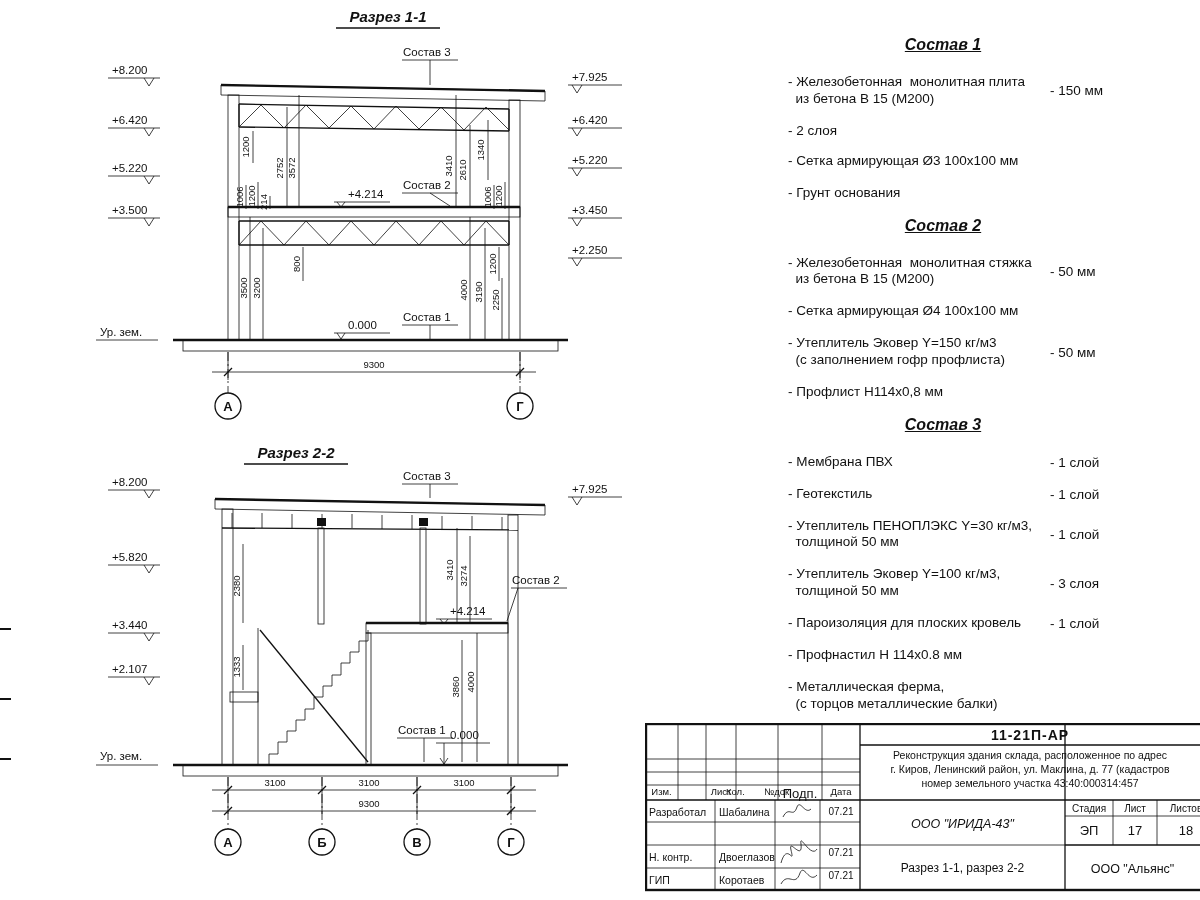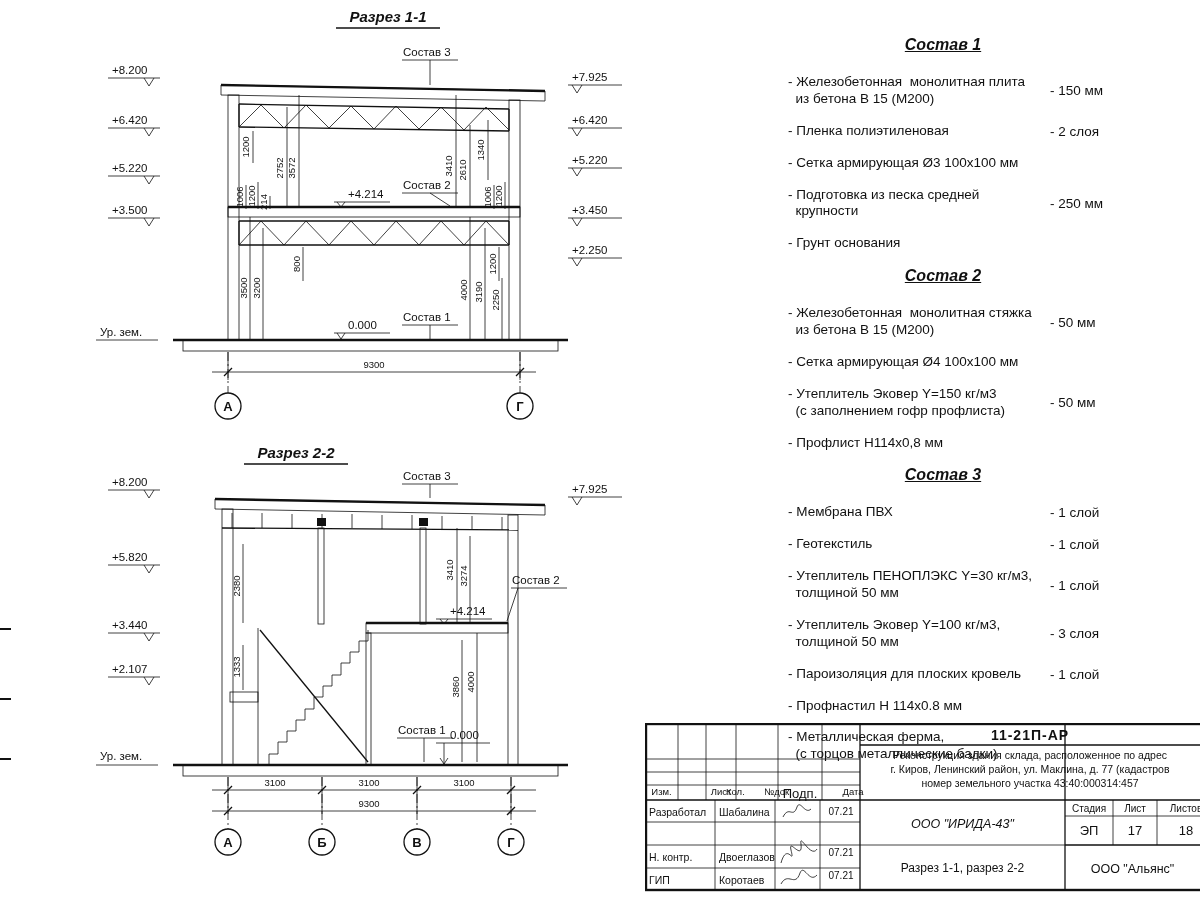--- a/index.html
+++ b/index.html
@@ -377,31 +377,25 @@
 
 <div class="lists">
   <div>
     <div class="s-head">Состав 1</div>
     <div class="s-item">
       <div class="s-name">- Железобетонная  монолитная плита
   из бетона В 15 (М200)</div>
       <div class="s-val">- 150 мм</div>
     </div>
     <div class="s-item">
-      <div class="s-name">- Пленка полиэтиленовая</div>
       <div class="s-val">-  2 слоя</div>
     </div>
     <div class="s-item">
       <div class="s-name">- Сетка армирующая Ø3 100х100 мм</div>
       <div class="s-val"></div>
-    </div>
-    <div class="s-item">
-      <div class="s-name">- Подготовка из песка средней
-  крупности</div>
-      <div class="s-val">- 250 мм</div>
     </div>
     <div class="s-item">
       <div class="s-name">- Грунт основания</div>
       <div class="s-val"></div>
     </div>
   </div>
 
   <div>
     <div class="s-head">Состав 2</div>
     <div class="s-item">
@@ -499,21 +493,21 @@
   <div class="tb-text c" style="left:215px;top:4px;width:340px;font-size:14px;font-weight:bold;letter-spacing:1px;">11-21П-АР</div>
   <div class="tb-text c" style="left:215px;top:26px;width:340px;font-size:10.5px;white-space:nowrap;">Реконструкция здания склада, расположенное по адрес</div>
   <div class="tb-text c" style="left:215px;top:40px;width:340px;font-size:10.5px;white-space:nowrap;">г. Киров, Ленинский район, ул. Маклина, д. 77 (кадастров</div>
   <div class="tb-text c" style="left:215px;top:54px;width:340px;font-size:10.5px;white-space:nowrap;">номер земельного участка 43:40:000314:457</div>
 
   <div class="tb-text c" style="left:0;top:64px;width:33px;font-size:9.5px;">Изм.</div>
   <div class="tb-text c" style="left:33px;top:64px;width:28px;font-size:9.5px;padding-left:48px;">Кол.</div>
   <div class="tb-text c" style="left:61px;top:64px;width:30px;font-size:9.5px;">Лист</div>
   <div class="tb-text c" style="left:91px;top:64px;width:42px;font-size:9.5px;padding-left:28px;">№док.</div>
   <div class="tb-text c" style="left:133px;top:64px;width:44px;font-size:13px;text-align:center;">Подп.</div>
-  <div class="tb-text c" style="left:177px;top:64px;width:38px;font-size:9.5px;margin-left:12px;">Дата</div>
+  <div class="tb-text c" style="left:177px;top:64px;width:38px;font-size:9.5px;">Дата</div>
 
   <div class="tb-text" style="left:4px;top:83px;">Разработал</div>
   <div class="tb-text" style="left:74px;top:83px;">Шабалина</div>
   <div class="tb-text c" style="left:177px;top:83px;width:38px;font-size:10px;">07.21</div>
 
   <div class="tb-text" style="left:4px;top:128px;">Н. контр.</div>
   <div class="tb-text" style="left:74px;top:128px;">Двоеглазов</div>
   <div class="tb-text c" style="left:177px;top:124px;width:38px;font-size:10px;">07.21</div>
 
   <div class="tb-text" style="left:4px;top:151px;">ГИП</div>

